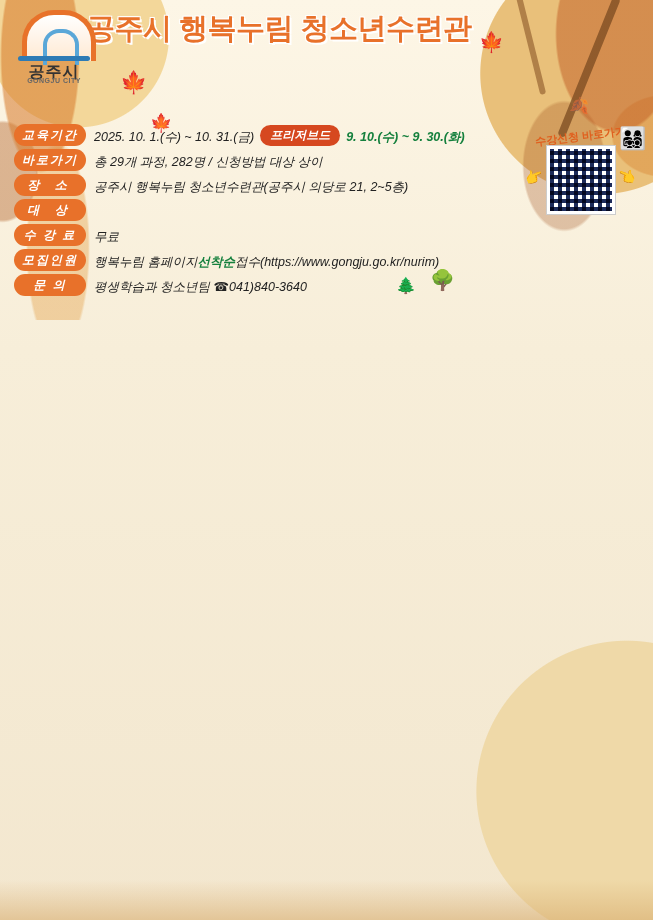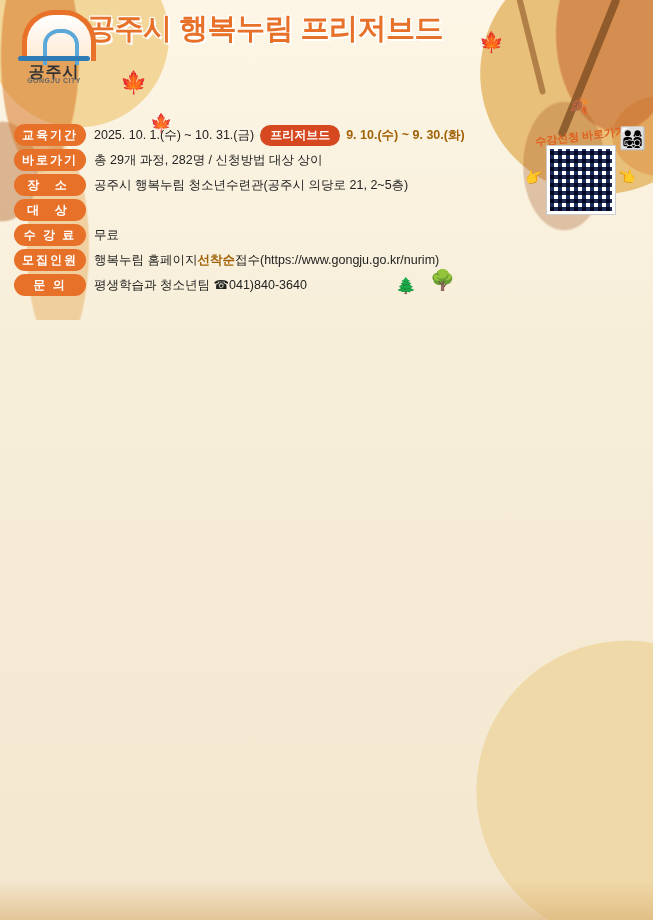--- a/index.html
+++ b/index.html
@@ -73,33 +73,33 @@
     letter-spacing:-.5px;line-height:1.15;
   }
   .title2{
     font-size:35px;font-weight:bold;color:#d6481f;
     text-shadow:2px 2px 0 #fff,-1px -1px 0 #fff,1px -1px 0 #fff,-1px 1px 0 #fff;
     letter-spacing:-.5px;line-height:1.2;margin-top:2px;
   }
 
   
   .info{position:relative;margin:4px 14px 0 14px;}
-  .row{display:flex;align-items:center;margin-bottom:3px;font-size:12.5px;color:#222;}
+  .row{display:flex;align-items:flex-end;margin-bottom:3px;font-size:12.5px;color:#222;font-style:italic;}
   .pill{
     flex:0 0 auto;width:72px;text-align:center;color:#fff;font-weight:bold;
     background:#e8712a;border-radius:12px;padding:2.5px 0;font-size:12px;
     letter-spacing:2px;margin-right:8px;
   }
   .pill.sm{letter-spacing:6px;}
   .val{white-space:nowrap;}
   .pill-inline{
     display:inline-block;background:#d6481f;color:#fff;border-radius:12px;
     padding:2px 10px;font-size:12px;font-weight:bold;margin:0 6px;
   }
-  .b-orange{color:#a16207;font-weight:bold;}
+  .b-orange{color:#15803d;font-weight:bold;}
 
   
   .qr-box{position:absolute;right:4px;top:2px;width:108px;text-align:center;}
   .qr-cap{font-size:11px;font-weight:bold;color:#e0601f;margin-bottom:2px;
           transform:rotate(-7deg);display:inline-block;}
   .qr{
     width:62px;height:62px;margin:0 auto;
     background:
       repeating-linear-gradient(90deg,#1b2a5a 0 4px,#fff 4px 8px),
       repeating-linear-gradient(0deg,#1b2a5a 0 4px,#fff 4px 8px);
@@ -155,21 +155,21 @@
 </div>
 
 <header>
   <div class="logo">
     <div class="arch"></div>
     <div class="bar"></div>
     <div class="kr">공주시</div>
     <div class="en">GONGJU CITY</div>
   </div>
   <div class="title-wrap">
-    <div class="title1">공주시 행복누림 프리저브드</div>
+    <div class="title1">공주시 행복누림 청소년수련관</div>
   </div>
 </header>
 
 <div class="info">
 
   <div class="qr-box">
     <div class="qr-cap">수강신청 바로가기</div>
     <div style="position:relative">
       <span class="hand l">👉</span>
       <span class="hand r">👈</span>

